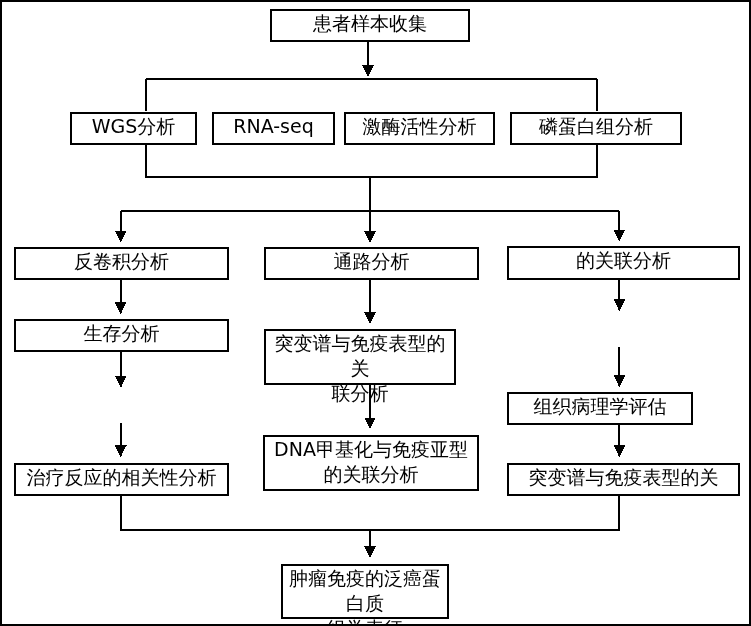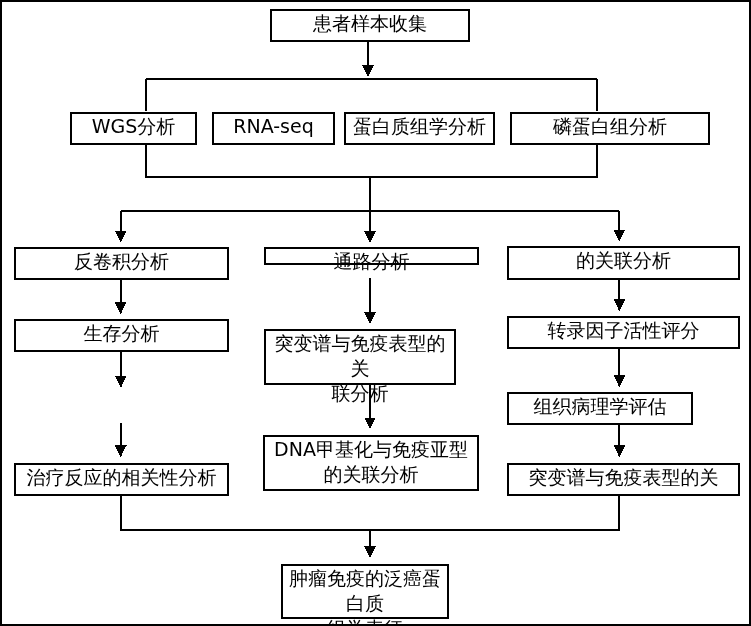--- a/index.html
+++ b/index.html
@@ -78,53 +78,50 @@
     <span>患者样本收集</span>
   </div>
 
   <div class="node" style="left:68px;top:110px;width:127px;height:33px">
     <span>WGS分析</span>
   </div>
   <div class="node" style="left:210px;top:110px;width:123px;height:33px">
     <span>RNA-seq</span>
   </div>
   <div class="node" style="left:342px;top:110px;width:151px;height:33px">
-    <span>蛋白质组学分析</span>
+    <span>激酶活性分析</span>
   </div>
-  <div class="node" style="left:508px;top:110px;width:200px;height:33px">
+  <div class="node" style="left:508px;top:110px;width:172px;height:33px">
     <span>磷蛋白组分析</span>
   </div>
 
   <div class="node" style="left:12px;top:245px;width:215px;height:33px">
     <span>反卷积分析</span>
   </div>
   <div class="node" style="left:12px;top:317px;width:215px;height:33px">
     <span>生存分析</span>
   </div>
   <div class="node" style="left:12px;top:461px;width:215px;height:33px">
     <span>治疗反应的相关性分析</span>
   </div>
 
-  <div class="node" style="left:262px;top:245px;width:215px;height:18px">
+  <div class="node" style="left:262px;top:245px;width:215px;height:33px">
     <span>通路分析</span>
   </div>
   <div class="node" style="left:262px;top:327px;width:192px;height:56px">
     <span>突变谱与免疫表型的关
 联分析</span>
   </div>
   <div class="node" style="left:261px;top:433px;width:216px;height:56px">
     <span>DNA甲基化与免疫亚型
 的关联分析</span>
   </div>
 
   <div class="node" style="left:505px;top:244px;width:233px;height:34px">
     <span>的关联分析</span>
-  </div>
-  <div class="node" style="left:505px;top:314px;width:233px;height:33px">
-    <span>转录因子活性评分</span>
   </div>
   <div class="node" style="left:505px;top:390px;width:186px;height:33px">
     <span>组织病理学评估</span>
   </div>
   <div class="node" style="left:505px;top:461px;width:233px;height:33px">
     <span>突变谱与免疫表型的关</span>
   </div>
 
   <div class="node" style="left:279px;top:562px;width:168px;height:55px">
     <span>肿瘤免疫的泛癌蛋白质

